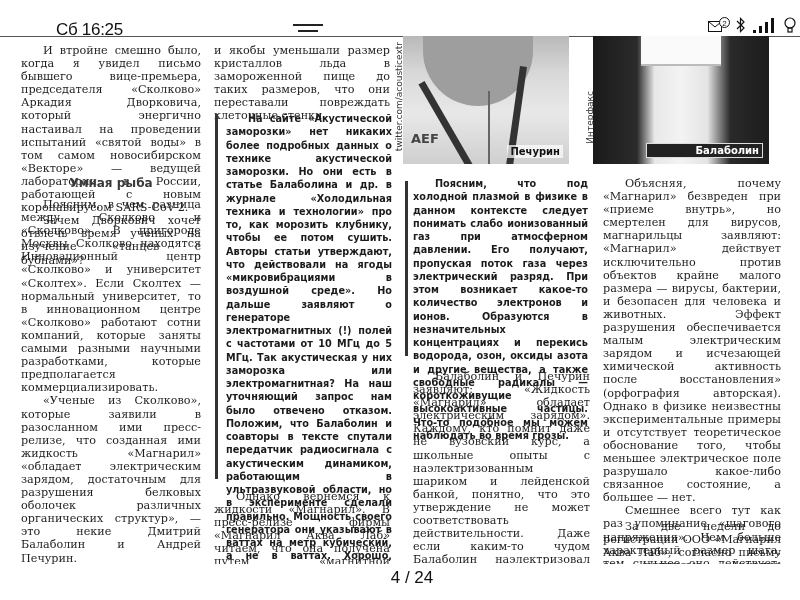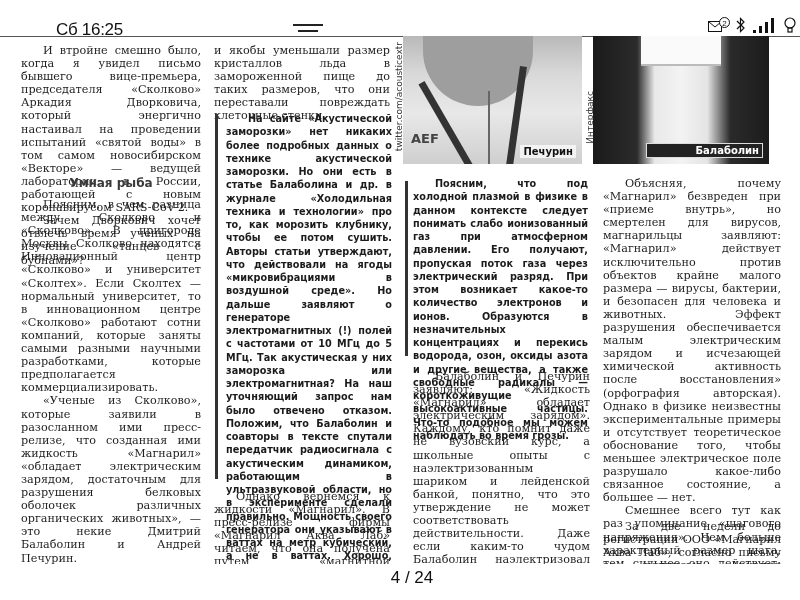--- a/index.html
+++ b/index.html
@@ -33,21 +33,21 @@
 
   .sans-box { font-family:"DejaVu Sans", sans-serif; font-weight:bold; font-size:9.7px; line-height:13.25px; color:#1b1b1b; }
   .sidebar-rule { position:absolute; width:3px; background:#333; }
 
   .h2 { font-family:"DejaVu Sans", sans-serif; font-weight:bold; color:#3a3a3a; text-align:center; }
   .h2-a { position:absolute; left:21px; top:140px; width:180px; font-size:12px; }
   .h2-b { position:absolute; left:600px; top:446px; width:184px; font-size:14.5px; line-height:17px; }
 
   
   .photo { position:absolute; overflow:hidden; }
-  .photo1 { left:403px; top:0; width:179px; height:128px;
+  .photo1 { left:403px; top:0; width:166px; height:128px;
     background: linear-gradient(180deg, #b9b9b9 0%, #d9d9d9 30%, #e8e8e8 60%, #cfcfcf 100%); }
   .photo1 .neck { position:absolute; left:20px; top:-10px; width:110px; height:80px; border-radius:0 0 60px 60px; background:#9e9e9e; }
   .photo1 .lanyard1 { position:absolute; left:40px; top:40px; width:7px; height:100px; background:#333; transform:rotate(-30deg); }
   .photo1 .lanyard2 { position:absolute; left:110px; top:30px; width:7px; height:100px; background:#333; transform:rotate(8deg); }
   .photo1 .zip { position:absolute; left:85px; top:55px; width:2px; height:80px; background:#666; }
   .photo1 .logo { position:absolute; left:8px; top:95px; font-family:"DejaVu Sans", sans-serif; font-weight:bold; font-size:13px; color:#444; }
   .photo2 { left:593px; top:0; width:176px; height:128px;
     background: linear-gradient(90deg, #1a1a1a 0%, #2b2b2b 25%, #e8e8e8 35%, #f3f3f3 50%, #e4e4e4 65%, #2a2a2a 78%, #1c1c1c 100%); }
   .photo2 .collar { position:absolute; left:48px; top:0; width:80px; height:30px; background:#fafafa; border-bottom:2px solid #bbb; }
   .caption { position:absolute; right:6px; bottom:6px; font-family:"DejaVu Sans", sans-serif; font-weight:bold; font-size:10px; padding:1px 3px; }
@@ -110,21 +110,21 @@
 <div class="page">
   <div class="topline"></div>
 
   <div class="col col1">
     <p>И втройне смешно было, когда я увидел письмо бывшего вице-премьера, председателя «Сколково» Аркадия Дворковича, который энергично настаивал на проведении испытаний «святой воды» в том самом новосибирском «Векторе» — ведущей лаборатории в России, работающей с новым коронавирусом SARS-CoV-2.</p>
     <p>Зачем Дворкович хочет отвлечь время ученых на изучение «танцев с бубнами»?</p>
   </div>
   <h2 class="h2 h2-a">Умная рыба</h2>
   <div class="col col1" style="top:162px;">
     <p>Поясним, в чем разница между Сколково и «Сколково». В пригороде Москвы Сколково находятся Инновационный центр «Сколково» и университет «Сколтех». Если Сколтех — нормальный университет, то в инновационном центре «Сколково» работают сотни компаний, которые заняты самыми разными научными разработками, которые предполагается коммерциализировать.</p>
-    <p>«Ученые из Сколково», которые заявили в разосланном ими пресс-релизе, что созданная ими жидкость «Магнарил» «обладает электрическим зарядом, достаточным для разрушения белковых оболочек различных органических животных», — это некие Дмитрий Балаболин и Андрей Печурин.</p>
+    <p>«Ученые из Сколково», которые заявили в разосланном ими пресс-релизе, что созданная ими жидкость «Магнарил» «обладает электрическим зарядом, достаточным для разрушения белковых оболочек различных органических структур», — это некие Дмитрий Балаболин и Андрей Печурин.</p>
 
   </div>
 
   <div class="col col2">
     <p style="text-indent:0">и якобы уменьшали размер кристаллов льда в замороженной пище до таких размеров, что они переставали повреждать клеточные стенки.</p>
   </div>
   <div class="sidebar-rule" style="left:215px; top:78px; height:365px;"></div>
   <div class="col col2 sans-box" style="left:226px; top:76px; width:166px;">
     <p>На сайте «Акустической заморозки» нет никаких более подробных данных о технике акустической заморозки. Но они есть в статье Балаболина и др. в журнале «Холодильная техника и технологии» про то, как морозить клубнику, чтобы ее потом сушить. Авторы статьи утверждают, что действовали на ягоды «микровибрациями в воздушной среде». Но дальше заявляют о генераторе электромагнитных (!) полей с частотами от 10 МГц до 5 МГц. Так акустическая у них заморозка или электромагнитная? На наш уточняющий запрос нам было отвечено отказом. Положим, что Балаболин и соавторы в тексте спутали передатчик радиосигнала с акустическим динамиком, работающим в ультразвуковой области, но в эксперименте сделали правильно. Мощность своего генератора они указывают в ваттах на метр кубический, а не в ваттах. Хорошо, положим, что авторы коряво выразились, имея в виду, что у устройств разного объема была разная мощность. Далее авторы давили клубнику, замороженную обычным способом, и замороженную с ультразвуковой кричалкой. Цифры, приводимые ими, Балаболин с коллегами интерпретируют как указание на то, что замороженная с кричалкой клубника на 10% меньше давится после восстановления. Однако если внимательно поглядеть на результаты, видно, что они совпадают с точностью до погрешности.</p>
   </div>

